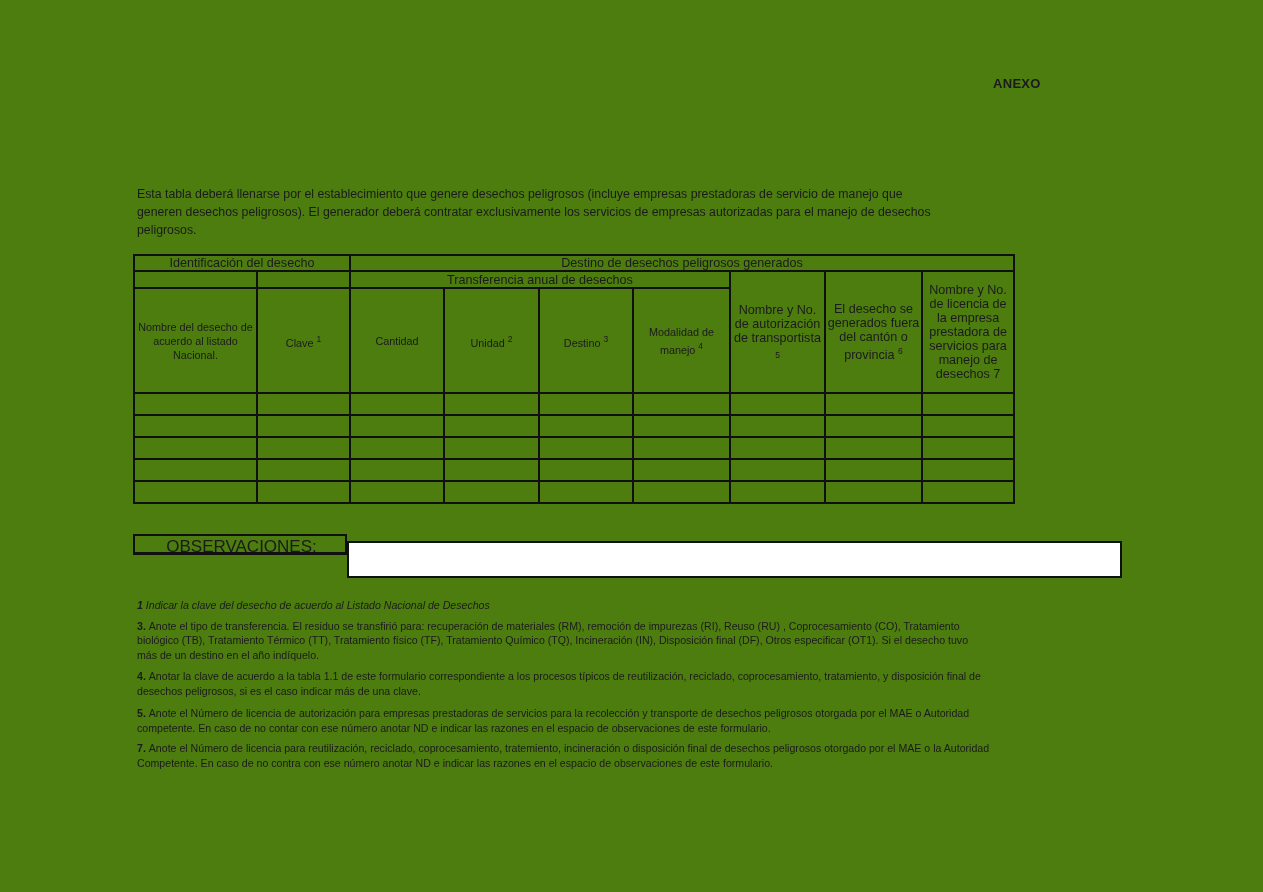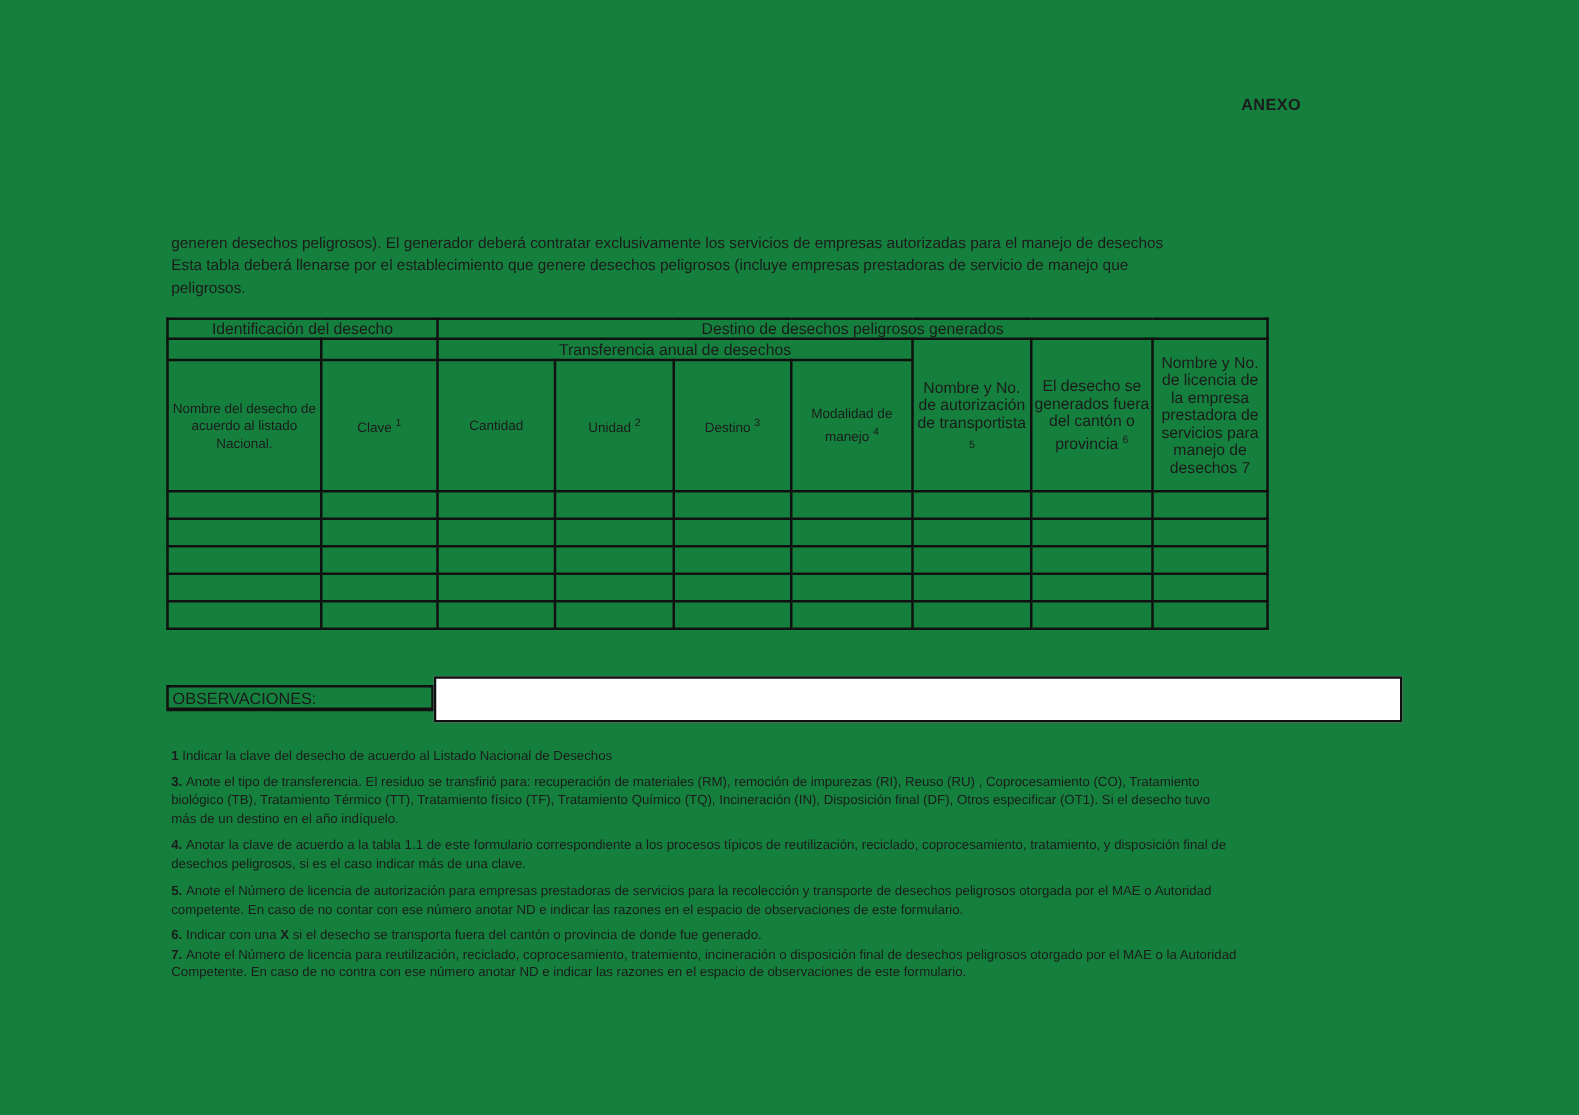--- a/index.html
+++ b/index.html
@@ -1,19 +1,19 @@
 <!DOCTYPE html>
 <html><head>
 <meta charset="utf-8">
 <style>
   html,body { margin:0; padding:0; background:#ffffff; }
   .page {
     position:relative;
     width:1263px; height:892px;
-    background:#15803d;
+    background:#4d7c0f;
     font-family:"Liberation Sans", sans-serif;
     color:#1b1b1b;
     overflow:hidden;
   }
   .anexo {
     position:absolute; left:993px; top:76px;
     font-size:13px; font-weight:bold; letter-spacing:0.3px;
   }
   .title {
     position:absolute; left:137px; top:135px;
@@ -42,56 +42,56 @@
   tr.r2 th, tr.r2 td { font-size:12.6px; }
   tr.r2 .h2 { height:15px; }
   tr.r3 { height:105px; }
   .small { font-size:10.8px; line-height:14px; padding:2px 2px; }
   .left { text-align:left; padding:2px 4px 2px 3px; }
   sup { font-size:8.5px; }
   sup.blk { display:block; text-align:center; margin-top:3px; }
   tr.body td { height:20px; }
 
   .obs-label {
-    position:absolute; left:133px; top:548px;
+    position:absolute; left:133px; top:534px;
     box-sizing:border-box; width:214px; height:21px;
     border:2px solid #101010; border-bottom-width:3px;
-    font-size:13px; padding:1px 0 0 3px;
+    font-size:17px; padding:1px 0 0 3px;text-align:center;
   }
   .obs-box {
     position:absolute; left:347px; top:541px;
     box-sizing:border-box; width:775px; height:37px;
     border:2px solid #101010;
     background:#ffffff;
   }
 
   .footnotes {
     position:absolute; left:137px; top:598px; width:990px;
     font-size:10.6px; line-height:14.5px;
   }
   .fn { margin:0 0 7px 0; }
   .fn .cont { display:block; }
   .b { font-weight:bold; }
-  .fn1 { margin-bottom:6px; }
+  .fn1 { margin-bottom:6px;font-style:italic; }
   .fn4 { margin-bottom:8px; }
   .fn5 { margin-bottom:6px; }
   .fn6 { margin-bottom:1px; }
   .fn7 { margin-bottom:0; }
 </style>
 </head>
 <body>
 
 <div class="page">
 
   <div class="anexo">ANEXO</div>
 
 
   <p class="intro">
+      <span class="line">Esta tabla deberá llenarse por el establecimiento que genere desechos peligrosos (incluye empresas prestadoras de servicio de manejo que</span>
       <span class="line">generen desechos peligrosos).  El generador deberá contratar exclusivamente los servicios de empresas autorizadas para el manejo de desechos</span>
-      <span class="line">Esta tabla deberá llenarse por el establecimiento que genere desechos peligrosos (incluye empresas prestadoras de servicio de manejo que</span>
       <span class="line">peligrosos.</span>
     </p>
 
   <table class="main">
     <colgroup>
       <col style="width:123px">
         <col style="width:93px">
         <col style="width:94px">
       <col style="width:95px">
         <col style="width:94px">
@@ -180,17 +180,16 @@
     </table>
 
   <div class="obs-label">OBSERVACIONES:</div>
   <div class="obs-box"></div>
 
   <div class="footnotes">
     <p class="fn fn1"><span class="b">1 </span><span>Indicar la clave del desecho de acuerdo al Listado Nacional de Desechos</span></p>
     <p class="fn fn3"><span class="b">3. </span><span>Anote el tipo de transferencia.  El residuo se transfirió para: recuperación de materiales (RM), remoción de impurezas (RI), Reuso (RU) , Coprocesamiento (CO), Tratamiento</span><span class="cont">biológico (TB), Tratamiento Térmico (TT), Tratamiento físico (TF), Tratamiento Químico (TQ), Incineración (IN),  Disposición final (DF), Otros especificar (OT1).    Si el desecho tuvo</span><span class="cont">más de  un destino en el año indíquelo.</span></p>
     <p class="fn fn4"><span class="b">4. </span><span>Anotar la clave de acuerdo a la tabla 1.1 de este formulario correspondiente a los procesos típicos de reutilización, reciclado, coprocesamiento, tratamiento, y disposición final de</span><span class="cont">desechos peligrosos, si es el caso indicar más de una clave.</span></p>
     <p class="fn fn5"><span class="b">5. </span><span>Anote el Número de licencia de autorización para empresas prestadoras de servicios para la recolección y transporte de desechos peligrosos otorgada por el MAE o Autoridad</span><span class="cont">competente.   En caso de no contar con ese número anotar ND e indicar las razones en el espacio de observaciones de este formulario.</span></p>
-    <p class="fn fn6"><span class="b">6.  </span><span>Indicar con una </span><span class="b">X</span><span> si el desecho se transporta fuera del cantón o provincia de donde fue generado.</span></p>
     <p class="fn fn7"><span class="b">7. </span><span>Anote el Número de licencia para reutilización, reciclado, coprocesamiento, tratemiento, incineración o disposición final de desechos peligrosos otorgado por el MAE o la Autoridad</span><span class="cont">Competente.  En caso de no contra con ese número anotar ND e indicar las razones en el espacio de observaciones de este formulario.</span></p>
   </div>
 
 </div>
 
 </body></html>

